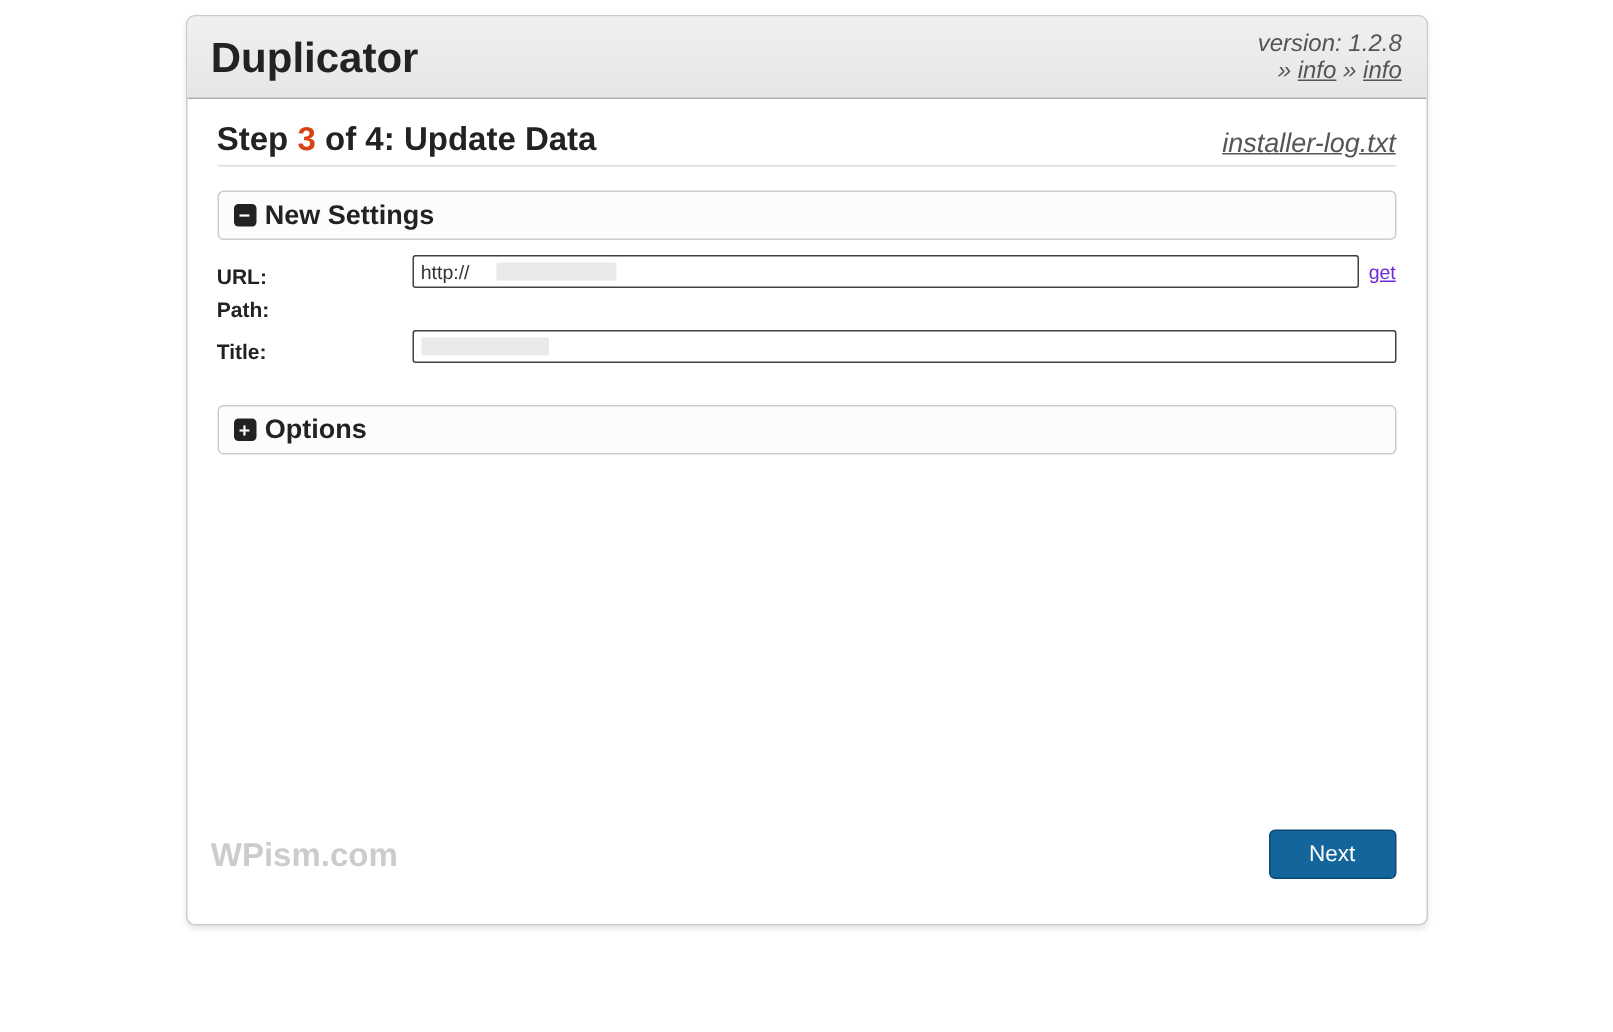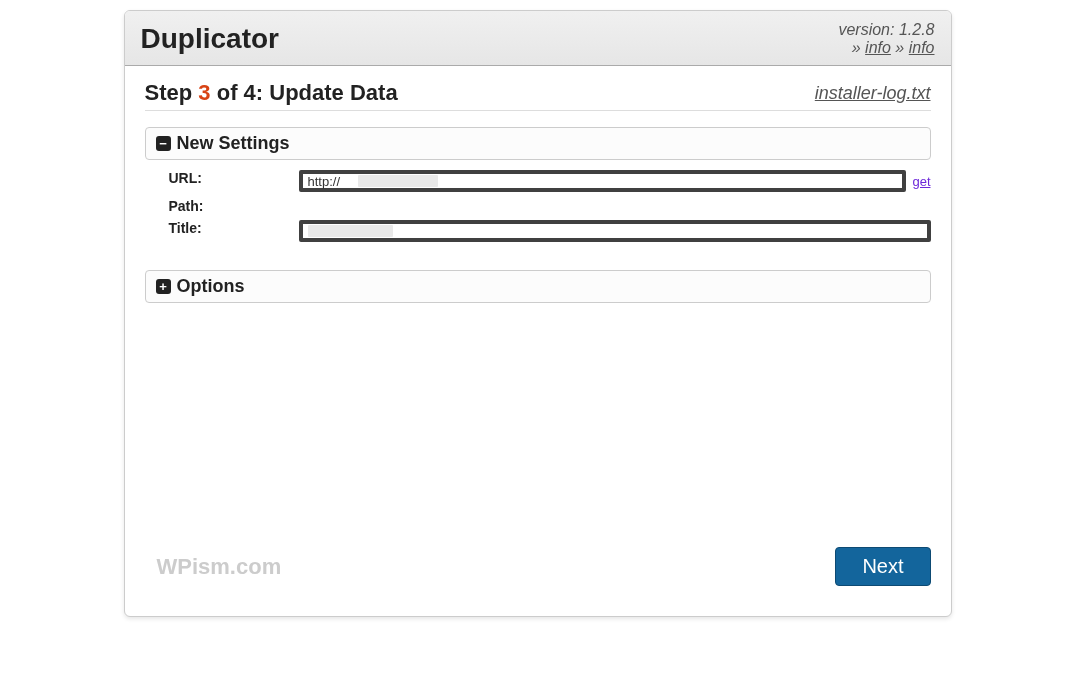--- a/index.html
+++ b/index.html
@@ -46,21 +46,21 @@
       color: #555;
     }
     .content {
       padding: 14px 20px;
       min-height: 550px;
       position: relative;
     }
     .step-row {
       display: flex;
       justify-content: space-between;
-      align-items: center;
+      align-items: flex-end;
       border-bottom: 1px solid #ddd;
       padding-bottom: 4px;
       margin-bottom: 16px;
     }
     .step-title {
       font-size: 22px;
       font-weight: bold;
       color: #222;
     }
     .step-title .step-num {
@@ -99,23 +99,22 @@
       font-size: 13px;
       line-height: 1;
       flex-shrink: 0;
     }
     .form-table {
       width: 100%;
       margin-bottom: 28px;
     }
     .form-row {
       display: flex;
-      align-items: flex-start;
+      align-items: flex-end;
       margin-bottom: 6px;
-      margin-left: 24px;
     }
     .form-label {
       width: 130px;
       font-weight: bold;
       font-size: 14px;
       color: #222;
       flex-shrink: 0;
     }
     .form-input {
       flex: 1;
@@ -131,45 +130,45 @@
     }
     .redacted {
       display: inline-block;
       background: #e9e9e9;
       height: 12px;
       vertical-align: middle;
       border-radius: 1px;
     }
     .footer {
       position: absolute;
-      left: 32px;
+      left: 16px;
       right: 20px;
       bottom: 30px;
       display: flex;
       justify-content: space-between;
       align-items: center;
     }
     .watermark {
       color: #ccc;
       font-weight: bold;
       font-size: 22px;
       font-family: Arial, sans-serif;
     }
     .next-btn {
       background: #13659C;
       color: #fff;
       border: 1px solid #0d4a73;
       border-radius: 4px;
       padding: 7px 26px;
-      font-size: 20px;
+      font-size: 15px;
       cursor: pointer;
     }
     .input-with-redact {
       width: 100%;
-      border: 4px solid #404040;
+      border: 1px solid #404040;
       border-radius: 2px;
       font-size: 13px;
       height: 22px;
       padding: 2px 5px;
       display: flex;
       align-items: center;
       gap: 18px;
       background: #fff;
     }
     .input-prefix {

